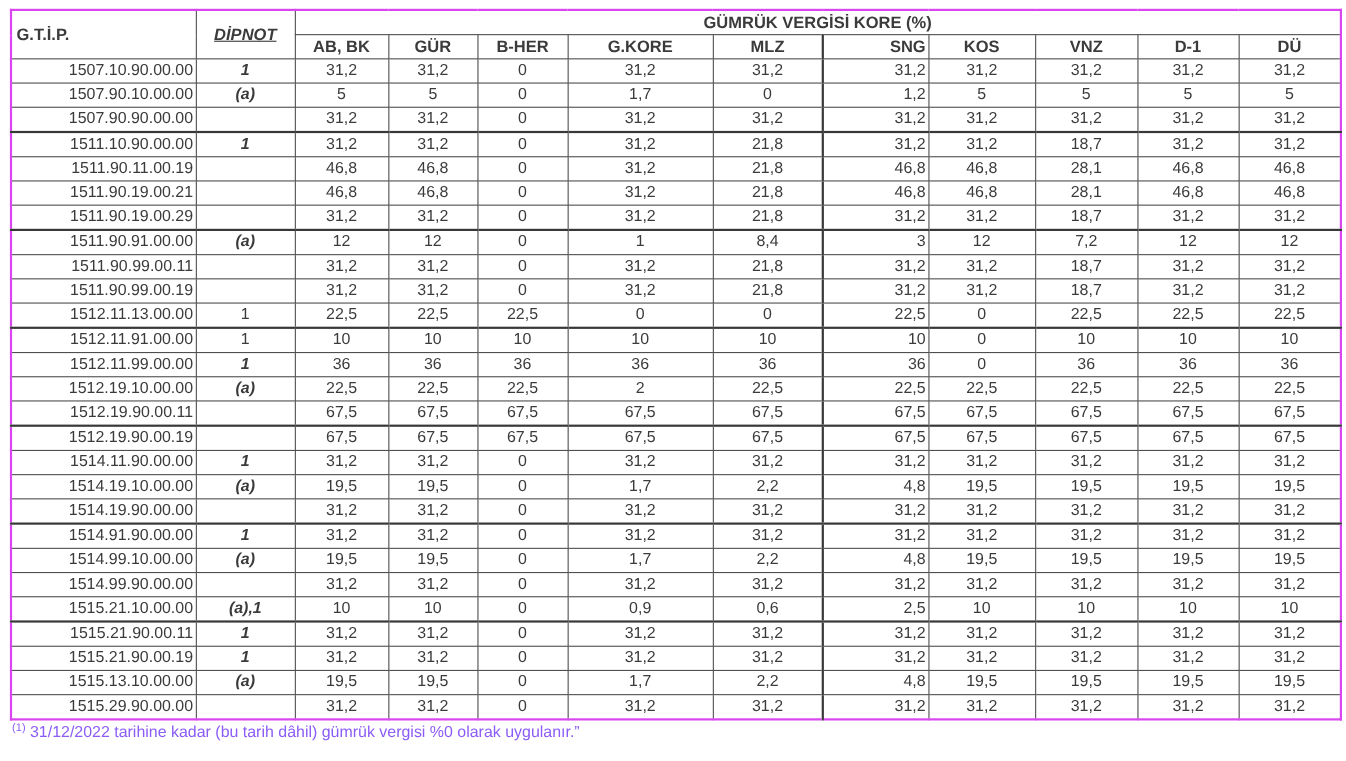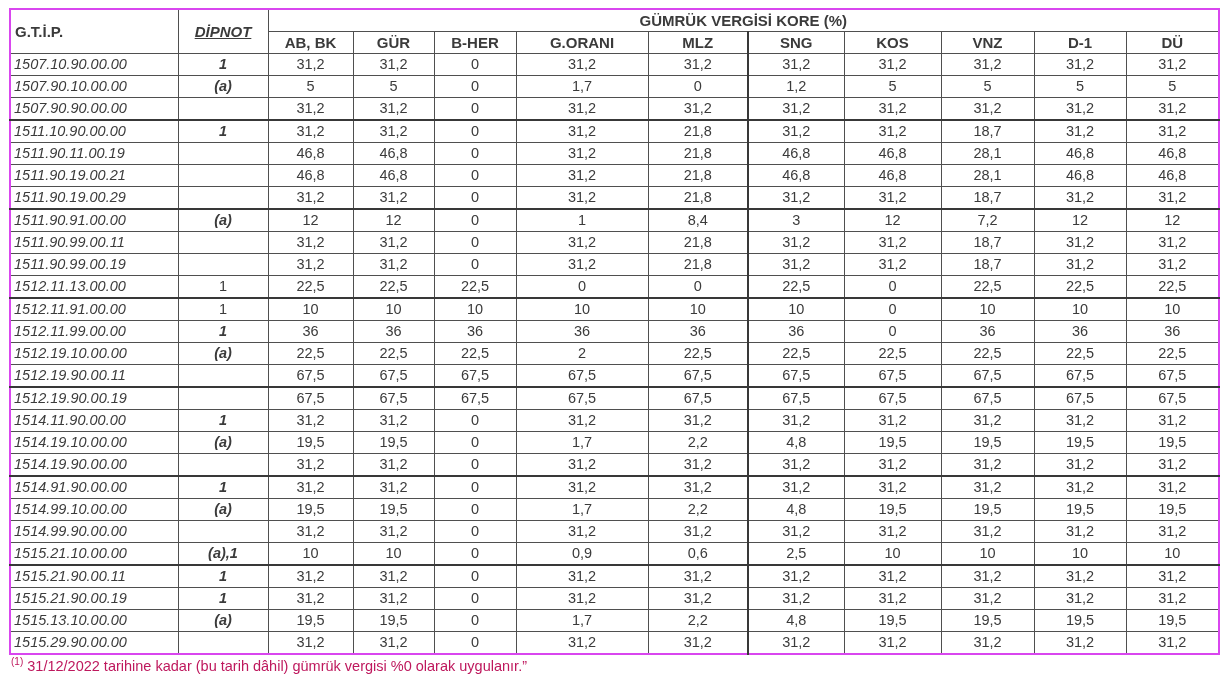--- a/index.html
+++ b/index.html
@@ -24,30 +24,30 @@
     text-align: center;
     white-space: nowrap;
     overflow: hidden;
     padding: 0 2px;
     height: 22px;
     line-height: 21px;
   }
   thead th { font-weight: bold; font-size: 15px; }
   th.gtip-h { text-align: left; padding-left: 4px; }
   th.dipnot-h { font-style: italic; text-decoration: underline; }
-  td.gtip-cell { text-align: left; padding-left: 3px; font-style: italic; }
+  td.gtip-cell { text-align: right; padding-left: 3px; }
   td.dipnot-cell { font-size: 14.5px; }
   td.dipnot-em { font-style: italic; font-weight: bold; }
   tr.group-end td { border-bottom: 2px solid #383838; }
-  .thick-left { border-left: 2px solid #383838 !important; }
+  .thick-left { border-left: 2px solid #383838 !important; text-align: right; }
   .footnote {
     margin-top: 3px;
     padding-left: 2px;
     font-size: 14.5px;
-    color: #be185d;
+    color: #8b5cf6;
   }
   .footnote sup {
     font-size: 10px;
     vertical-align: super;
     line-height: 0;
   }
 </style>
 </head>
 <body>
 
@@ -70,21 +70,21 @@
     <thead>
       <tr>
         <th rowspan="2" class="gtip-h">G.T.İ.P.</th>
         <th rowspan="2" class="dipnot-h">DİPNOT</th>
         <th colspan="10">GÜMRÜK VERGİSİ KORE (%)</th>
       </tr>
       <tr id="cols-row">
           <th>AB, BK</th>
           <th>GÜR</th>
           <th>B-HER</th>
-          <th>G.ORANI</th>
+          <th>G.KORE</th>
           <th>MLZ</th>
           <th class="thick-left">SNG</th>
           <th>KOS</th>
           <th>VNZ</th>
           <th>D-1</th>
           <th>DÜ</th>
         </tr>
     </thead>
     <tbody id="tbody">
         <tr>

